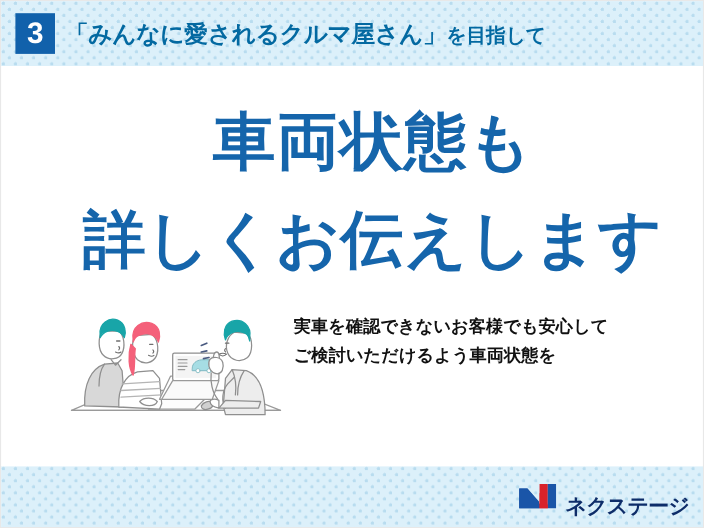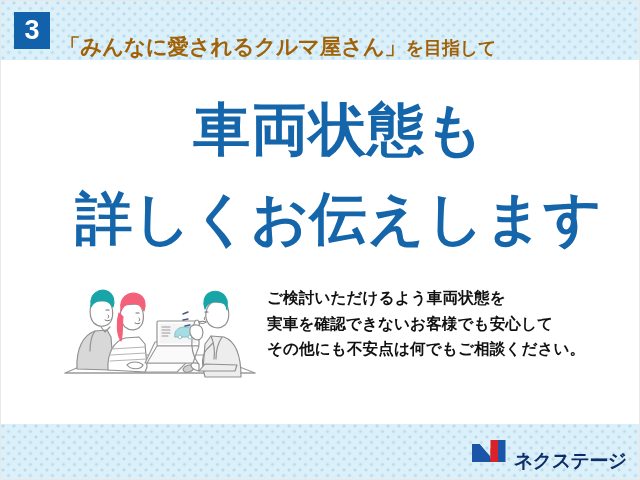--- a/index.html
+++ b/index.html
@@ -47,24 +47,24 @@
     color: #ffffff;
     font-size: 27px;
     font-weight: bold;
     line-height: 37px;
     text-align: center;
     letter-spacing: 0;
   }
   #header-title {
     position: absolute;
     left: 58px;
-    top: 32px;
+    top: 16px;
     height: 28px;
     line-height: 28px;
-    color: #a16207;
+    color: #0369a1;
     font-size: 21.5px;
     font-weight: bold;
     letter-spacing: -0.2px;
     white-space: nowrap;
   }
   #header-title .small {
     font-size: 18px;
   }
 
   
@@ -237,23 +237,22 @@
         <path d="M140 94 C135 93 132 91 132 88 C132 86 136 85 140 87 Z" fill="#ffffff" stroke="#8f8f8f"></path>
 
         <path d="M124 37 l5 -2" stroke="#4a5a80" stroke-width="1.5"></path>
         <path d="M124 43 l5 -1" stroke="#4a5a80" stroke-width="1.5"></path>
         <path d="M126 49 l5 -1" stroke="#4a5a80" stroke-width="1.5"></path>
       </g>
     </svg>
   </div>
 
   <div id="body-copy">
+    <span class="copy-line">実車を確認できないお客様でも安心して</span>
     <span class="copy-line">ご検討いただけるよう車両状態を</span>
-    <span class="copy-line">実車を確認できないお客様でも安心して</span>
-    <span class="copy-line">その他にも不安点は何でもご相談ください。</span>
   </div>
 
   <div id="footer-band" class="dot-band"></div>
 
   <div id="footer-logo">
     <svg id="logo-mark" viewBox="0 0 38 24">
       <path d="M1 23 L1 5 L8.5 5 L19 17 L19 23 L11.5 23 L11.5 14 L11.5 23 Z" fill="#1a55a8"></path>
       <path d="M1 23 L1 5 L8.5 5 L20 19.5 L20 23 Z" fill="#1a55a8"></path>
       <path d="M19.5 23 L19.5 1 L27 1 L27 23 Z" fill="#d9222a"></path>
       <path d="M27 1 L34.5 1 L34.5 23 L27 23 Z" fill="#1a55a8"></path>

